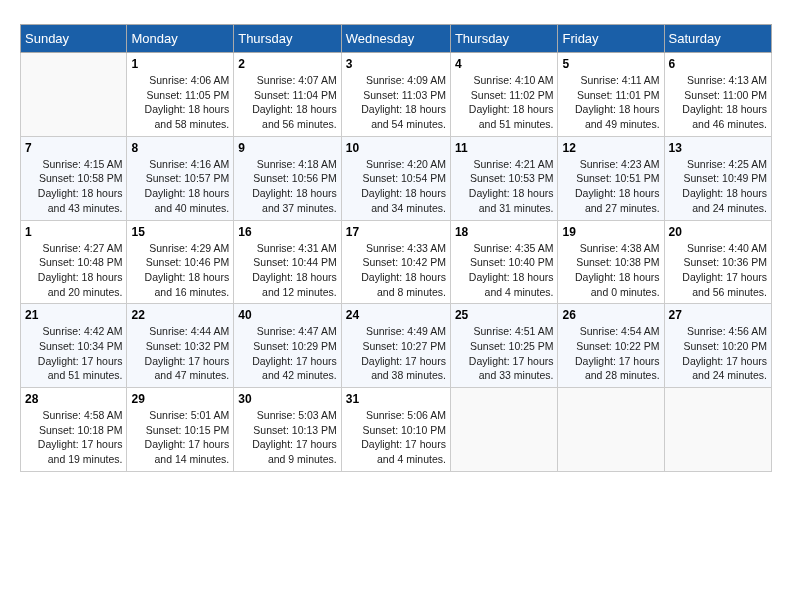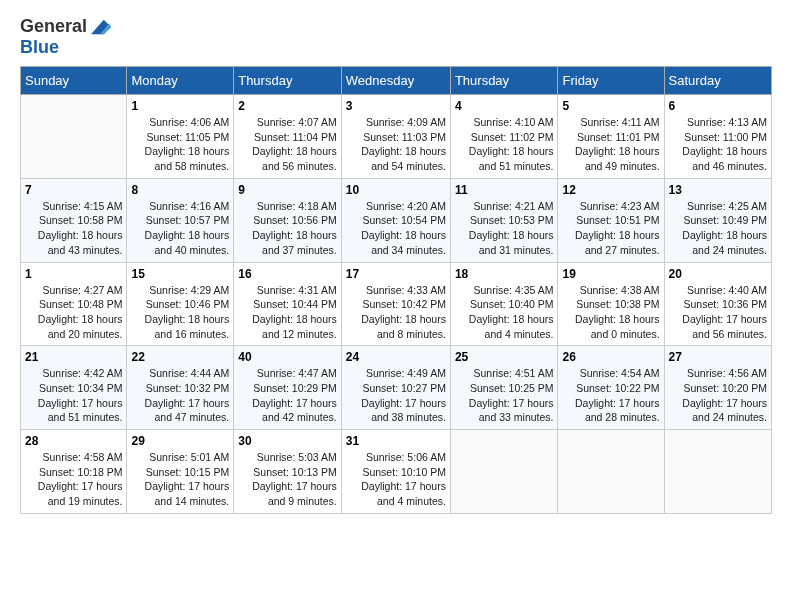--- a/index.html
+++ b/index.html
@@ -95,30 +95,20 @@
       background: #f5f8fd;
     }
     .empty-cell {
       background: #f9f9f9 !important;
     }
   </style>
 </head>
 <body>
 
 <div class="header">
-  <div class="logo">
-    <div class="logo-text">
-      <span class="logo-general">General</span>
-      <svg class="logo-icon" viewBox="0 0 22 16" xmlns="http://www.w3.org/2000/svg">
-        <polygon points="0,16 14,0 22,8 14,16" fill="#1a5fa8"></polygon>
-        <polygon points="10,16 20,4 22,8 14,16" fill="#4a9fd4"></polygon>
-      </svg>
-    </div>
-    <span class="logo-blue">Blue</span>
-  </div>
   <div class="title-area">
   </div>
 </div>
 
 <table>
   <thead>
     <tr>
     <th>Sunday</th>
         <th>Monday</th>
         <th>Thursday</th>

